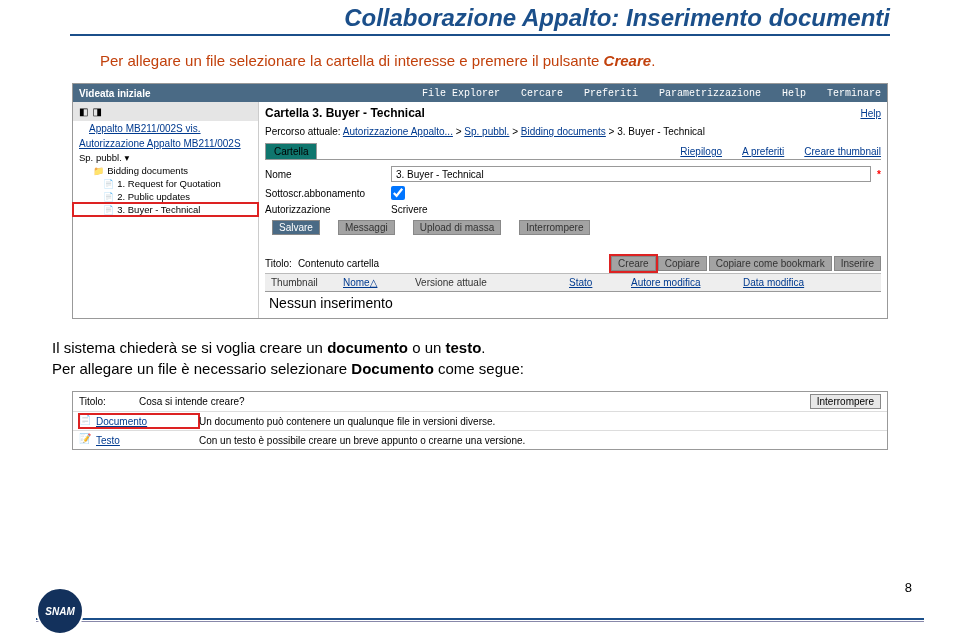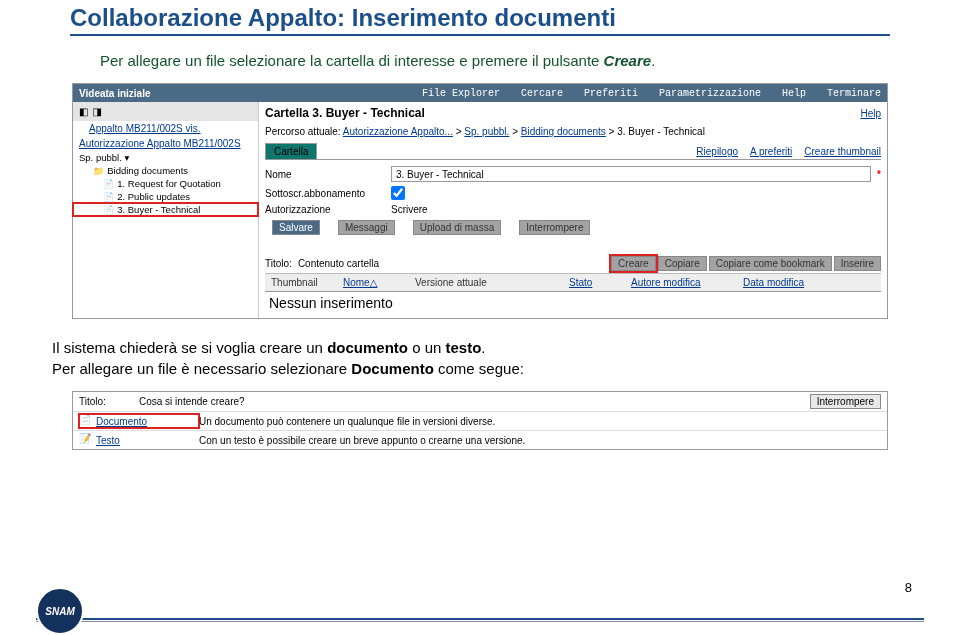--- a/index.html
+++ b/index.html
@@ -1,20 +1,20 @@
 <!DOCTYPE html>
 <html><head>
 <meta charset="utf-8">
 <style>
   * { box-sizing: border-box; margin: 0; padding: 0; }
   body { width: 960px; height: 635px; font-family: Arial, sans-serif; background: #fff; position: relative; }
   
-  .page-title { color: #1b4f8a; font-size: 24px; font-weight: bold; text-align: left; padding: 4px 0 2px; border-bottom: 2px solid #1b4f8a; margin: 0 70px; }
-  
-  .instruction { padding: 14px 100px 10px; font-size: 15px; color: #14532d; line-height: 1.4; }
+  .page-title { color: #1b4f8a; font-size: 24px; font-weight: bold; text-align: right; padding: 4px 0 2px; border-bottom: 2px solid #1b4f8a; margin: 0 70px; font-style: italic; }
+  
+  .instruction { padding: 14px 100px 10px; font-size: 15px; color: #c2410c; line-height: 1.4; }
   .bold { font-weight: bold; }
   .italic { font-style: italic; }
   
   .screenshot1 { margin: 2px 72px 8px; border: 1px solid #999; font-size: 10px; }
   .topbar { background: #4a6a85; color: #fff; display: flex; align-items: center; padding: 2px 6px; height: 18px; }
   .topbar-left { flex: 1; font-weight: bold; }
   .topbar-menu { display: flex; gap: 21px; font-family: Liberation Mono, monospace; }
   
   .mainarea { display: flex; background: #fff; }
   .sidebar { width: 186px; border-right: 1px solid #ccc; background: #fff; }
@@ -29,21 +29,21 @@
   .doc-icon::before { content: "📄"; font-size: 9px; }
   
   .content { flex: 1; padding: 4px 6px; }
   .content-title { font-weight: bold; font-size: 12px; padding-bottom: 4px; display: flex; justify-content: space-between; align-items: center; }
   .help-link { color: #003a8f; text-decoration: underline; font-weight: normal; font-size: 10px; }
   .breadcrumb { font-size: 10px; padding: 2px 0 6px; }
   .breadcrumb .link { color: #003a8f; text-decoration: underline; }
   
   .tabs { border-bottom: 1px solid #999; display: flex; justify-content: space-between; align-items: end; margin-bottom: 4px; }
   .tab { background: #0f766e; border: 1px solid #999; border-bottom: none; padding: 2px 8px; font-size: 10px; }
-  .right-links { display: flex; gap: 12px; font-size: 10px; padding-bottom: 2px; justify-content: flex-end; }
+  .right-links { display: flex; gap: 20px; font-size: 10px; padding-bottom: 2px; justify-content: flex-end; }
   .right-links span { color: #003a8f; text-decoration: underline; }
   
   .form-row { display: flex; align-items: center; gap: 6px; padding: 2px 0; font-size: 10px; }
   .form-row label { width: 120px; }
   .form-row input[type=text] { flex: 1; border: 1px solid #999; padding: 1px 4px; font-size: 10px; height: 16px; }
   .form-row .asterisk { color: red; font-weight: bold; }
   .form-row input[type=checkbox] { width: 14px; height: 14px; }
   
   .button-row { display: flex; gap: 18px; padding: 3px 7px; }
   .btn { background: #a3a3a3; border: 1px solid #888; padding: 1px 6px; font-size: 10px; color: #333; }

